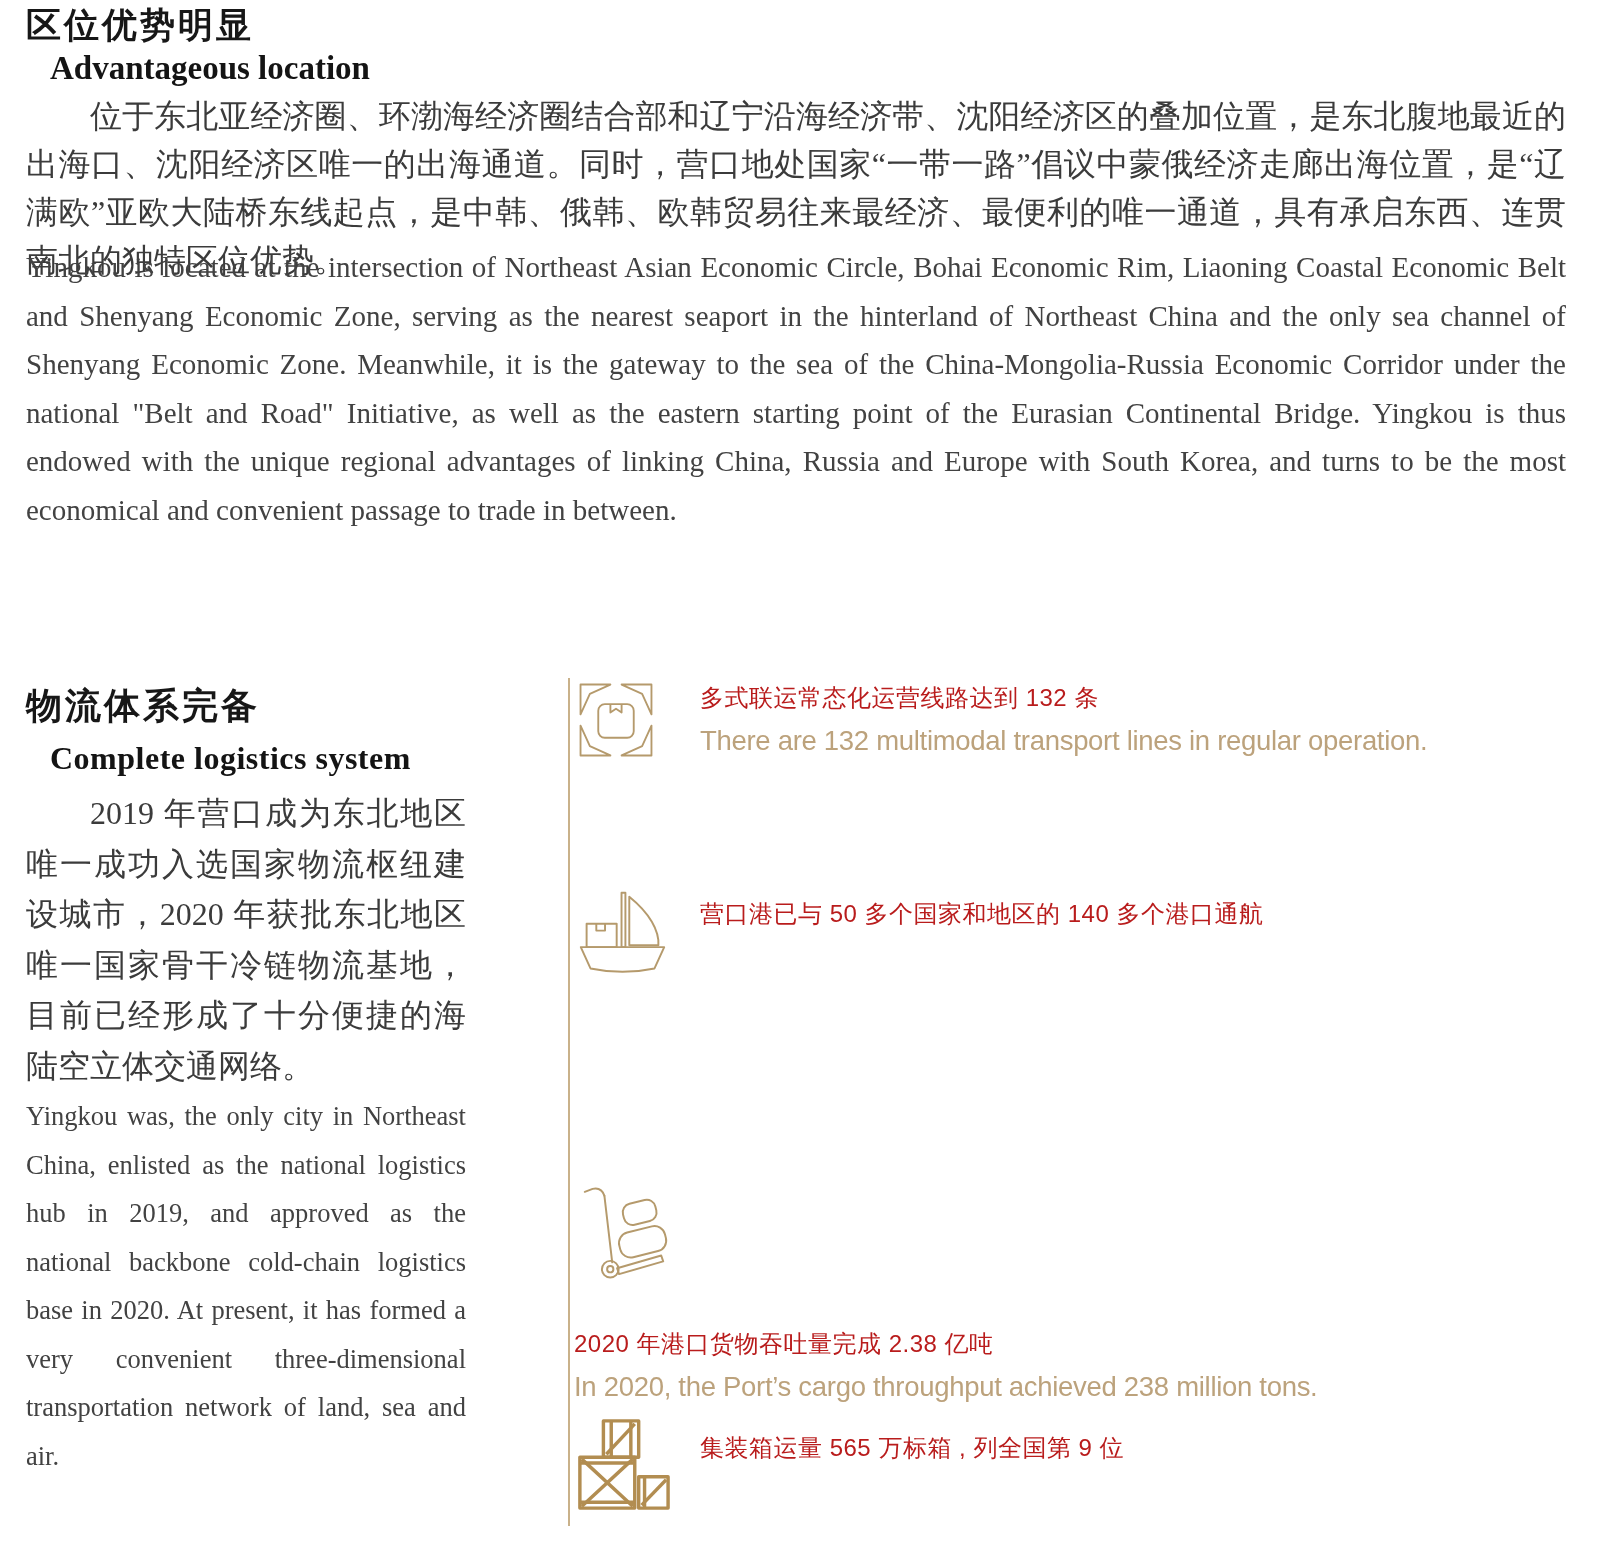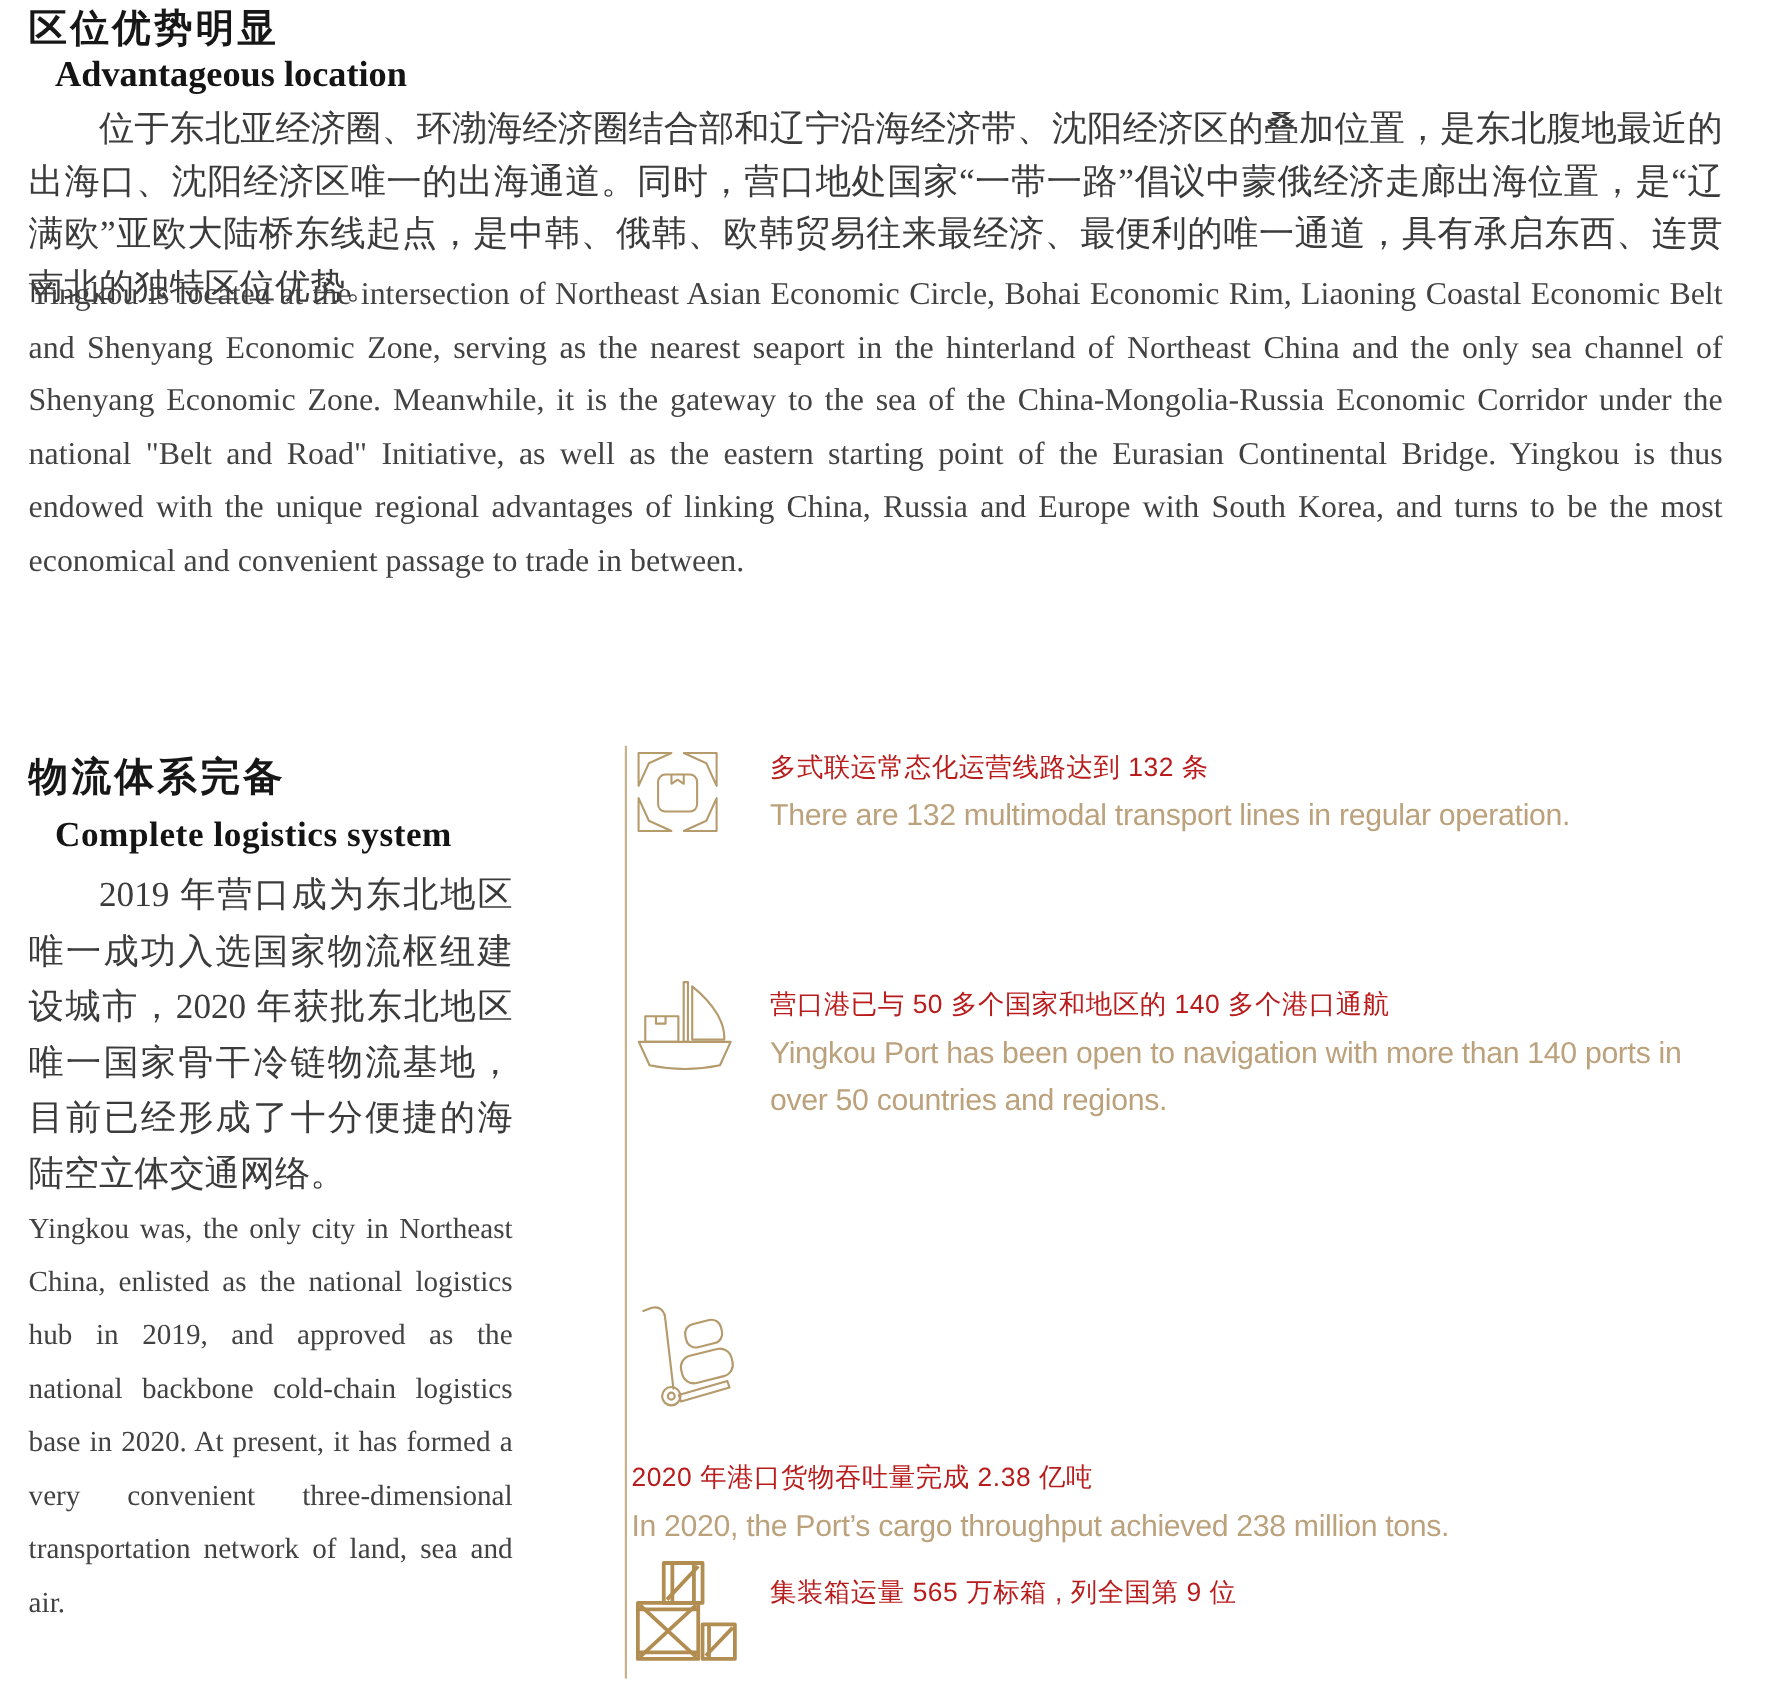--- a/index.html
+++ b/index.html
@@ -117,21 +117,20 @@
       <svg width="97" height="97" viewBox="0 0 100 100" fill="none" stroke="#b59a6c" stroke-width="2" stroke-linejoin="round">
         <path d="M7,63 H93 L83,85 Q50,92 17,85 Z"></path>
         <rect x="49" y="7" width="4" height="56"></rect>
         <path d="M57,11 C78,28 88,46 87,61 L57,61 Z"></path>
         <rect x="13" y="39" width="31" height="24"></rect>
         <path d="M23,39 v7 h9 v-7"></path>
       </svg>
     </div>
     <div class="stat-text">
       <div class="stat-zh">营口港已与 50 多个国家和地区的 140 多个港口通航</div>
-      <div class="stat-en">Yingkou Port has been open to navigation with more than 140 ports in over 50 countries and regions.</div>
     </div>
   </div>
 
   <div class="stat" id="stat-3">
     <div class="stat-icon">
       <svg width="98" height="98" viewBox="0 0 100 100" fill="none" stroke="#b59a6c" stroke-width="2" stroke-linejoin="round" stroke-linecap="round">
         <path d="M31,14 q-3,-9 -12,-7 l-8,3"></path>
         <path d="M31,14 L39,82"></path>
         <circle cx="37" cy="89" r="8.5"></circle>
         <circle cx="37" cy="89" r="3.2"></circle>

